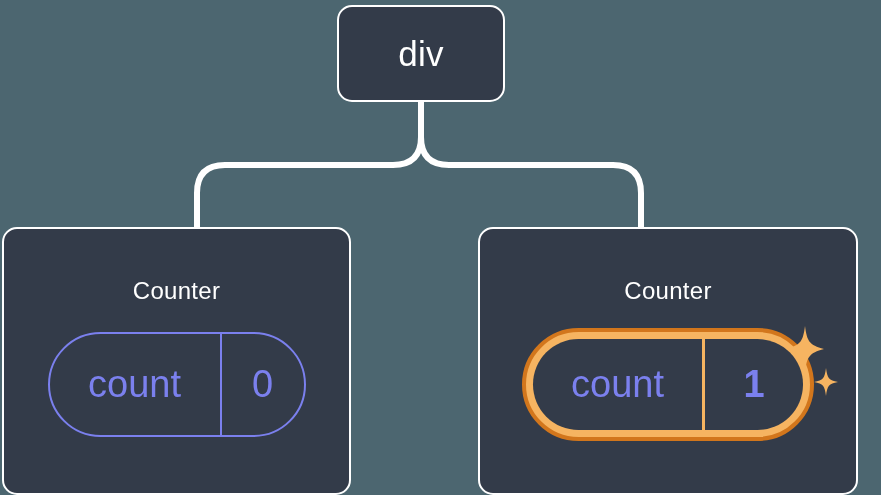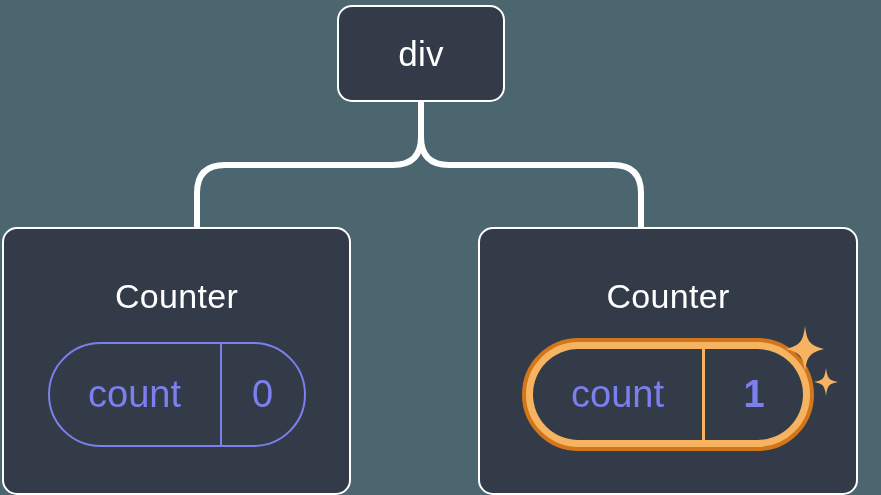--- a/index.html
+++ b/index.html
@@ -68,21 +68,21 @@
   #node-counter-left {
     left: 2px;
     width: 349px;
   }
   #node-counter-right {
     left: 478px;
     width: 380px;
   }
   .node-child .node-title {
     color: #ffffff;
-    font-size: 34px;
+    font-size: 24px;
     letter-spacing: 0.3px;
     line-height: 1;
     margin-top: 50px;
   }
 
   
   .state-pill {
     position: relative;
     box-sizing: border-box;
     display: flex;

